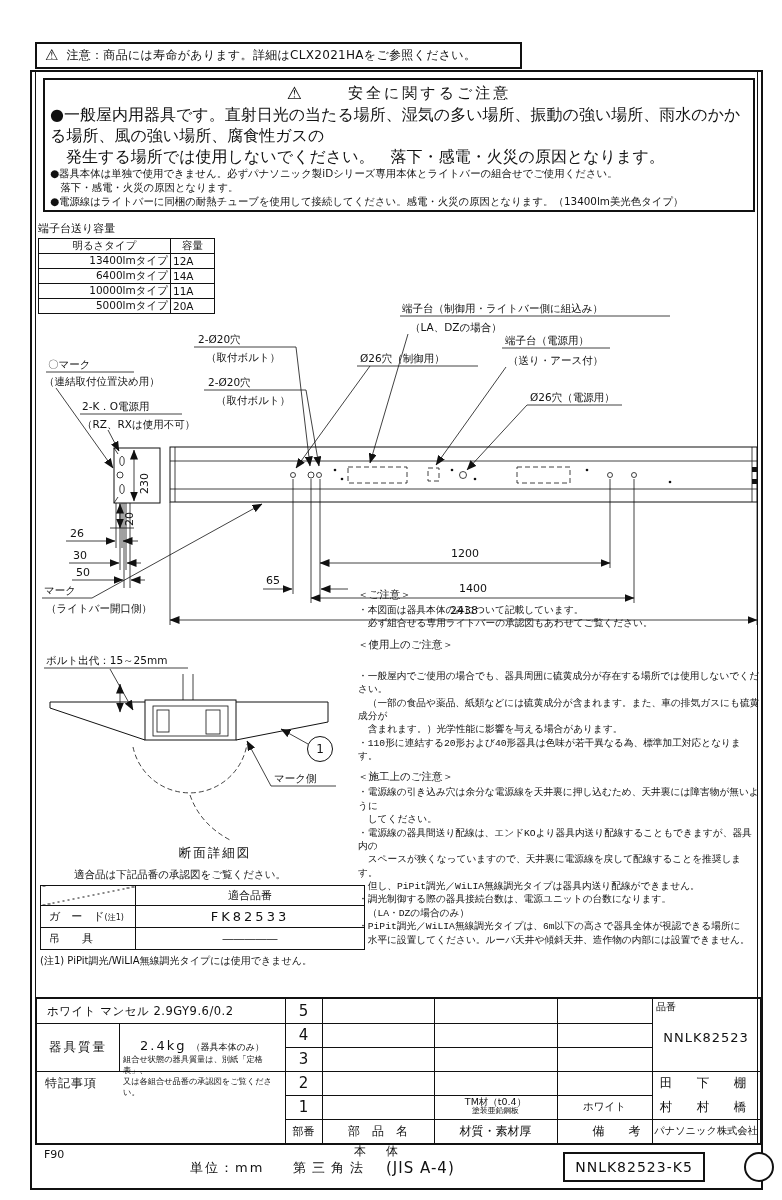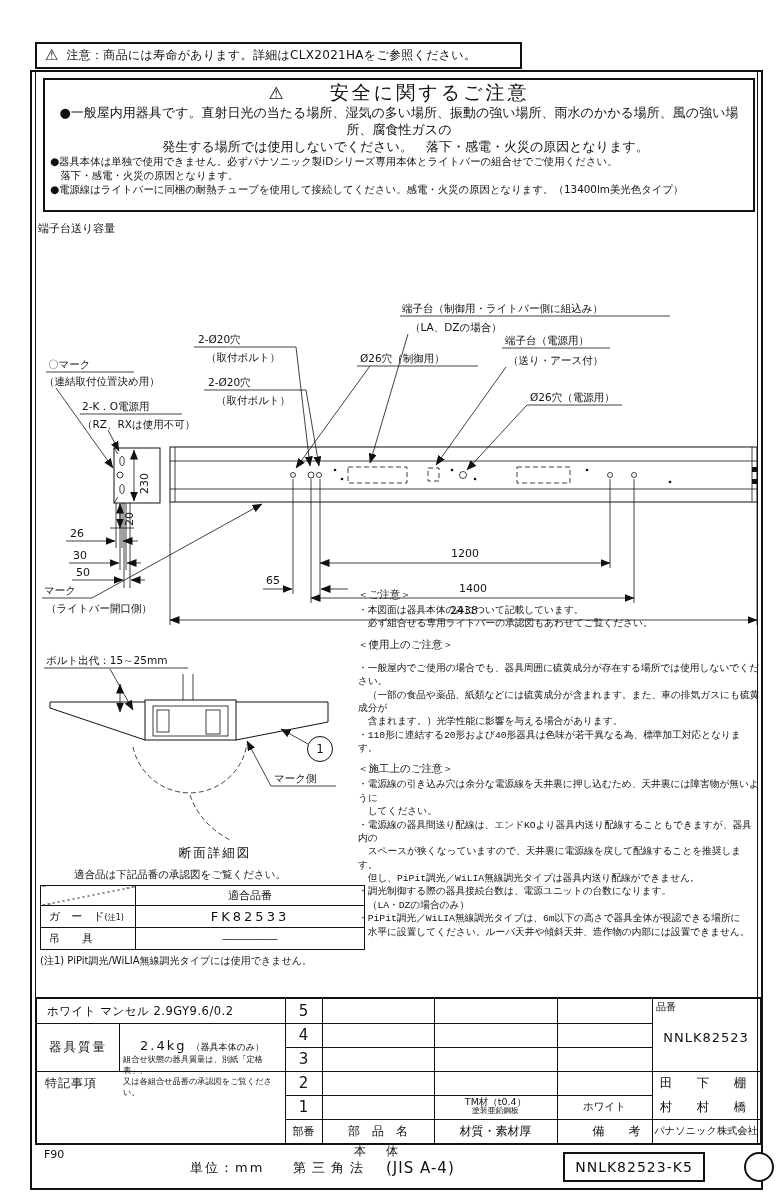--- a/index.html
+++ b/index.html
@@ -31,31 +31,55 @@
 <div class="vline" style="left:757px; top:72px; height:1073px;"></div>
 
 <div class="abs" style="left:35px; top:42px; width:487px; height:27px; border:2px solid #111; display:flex; align-items:center; gap:8px; padding:0 8px; background:#fff;">
   <span class="warn-tri">⚠</span>
   <span style="font-size:12px; letter-spacing:0.3px;">注意：商品には寿命があります。詳細はCLX2021HAをご参照ください。</span>
 </div>
 
 <div class="abs" style="left:43px; top:78px; width:712px; height:134px; border:2px solid #111; padding:2px 5px;">
   <div style="display:flex; justify-content:center; align-items:center; gap:10px; height:22px;">
     <span class="warn-tri" style="font-size:17px;">⚠</span>
-    <span style="font-size:19px; letter-spacing:3px;margin-left:36px;">安全に関するご注意</span>
-  </div>
-  <div class="pre" style="font-size:13px; line-height:1.32;text-align:center;">●一般屋内用器具です。直射日光の当たる場所、湿気の多い場所、振動の強い場所、雨水のかかる場所、風の強い場所、腐食性ガスの
+    <span style="font-size:15px; letter-spacing:3px;margin-left:36px;">安全に関するご注意</span>
+  </div>
+  <div class="pre" style="font-size:16px; line-height:1.32;">●一般屋内用器具です。直射日光の当たる場所、湿気の多い場所、振動の強い場所、雨水のかかる場所、風の強い場所、腐食性ガスの
 　発生する場所では使用しないでください。　落下・感電・火災の原因となります。</div>
   <div class="pre" style="font-size:10.4px; line-height:1.32;">●器具本体は単独で使用できません。必ずパナソニック製iDシリーズ専用本体とライトバーの組合せでご使用ください。
 　落下・感電・火災の原因となります。</div>
   <div class="pre" style="font-size:10.4px; line-height:1.32;">●電源線はライトバーに同梱の耐熱チューブを使用して接続してください。感電・火災の原因となります。（13400lm美光色タイプ）</div>
 </div>
 
 <div class="abs" style="left:38px; top:221px;">
   <div style="font-size:11px; margin-bottom:2px;">端子台送り容量</div>
+  <table style="font-size:10.5px;">
+    <tbody>
+        <tr>
+      <th style="width:132px; height:15px; text-align:center;">明るさタイプ</th>
+      <th style="width:44px; text-align:center;">容量</th>
+    </tr>
+    <tr>
+      <td style="text-align:right; padding-right:2px; height:15px;">13400lmタイプ</td>
+      <td style="text-align:left; padding-left:2px;">12A</td>
+    </tr>
+    <tr>
+      <td style="text-align:right; padding-right:2px; height:15px;">6400lmタイプ</td>
+      <td style="text-align:left; padding-left:2px;">14A</td>
+    </tr>
+    <tr>
+      <td style="text-align:right; padding-right:2px; height:15px;">10000lmタイプ</td>
+      <td style="text-align:left; padding-left:2px;">11A</td>
+    </tr>
+    <tr>
+      <td style="text-align:right; padding-right:2px; height:15px;">5000lmタイプ</td>
+      <td style="text-align:left; padding-left:2px;">20A</td>
+    </tr>
+  </tbody>
+    </table>
 </div>
 
 <svg class="abs" style="left:30px; top:298px;" width="735" height="335" viewBox="0 0 735 335">
   <defs>
     <marker id="ah" markerUnits="userSpaceOnUse" markerWidth="10" markerHeight="8" refX="9.5" refY="4" orient="auto-start-reverse">
       <path d="M0,0 L10,4 L0,8 Z" fill="#111"></path>
     </marker>
     <marker id="ah2" markerUnits="userSpaceOnUse" markerWidth="10" markerHeight="8" refX="9.5" refY="4" orient="auto-start-reverse">
       <path d="M0,0 L10,4 L0,8 Z" fill="#111"></path>
     </marker>
@@ -191,21 +215,21 @@
     <line class="thin" x1="727" y1="204" x2="727" y2="327"></line>
     <line class="thin dim-line" x1="140" y1="322" x2="727" y2="322"></line>
     <text x="434" y="316" text-anchor="middle">2438</text>
   </g>
 </svg>
 
 <div class="abs" style="left:358px; top:588px; width:402px;font-family:Liberation Mono, monospace;">
   <div style="font-size:10.5px; margin-bottom:2px;">＜ご注意＞</div>
   <div class="pre" style="font-size:9.7px; line-height:1.38; margin-bottom:7px;">・本図面は器具本体のみについて記載しています。
 　必ず組合せる専用ライトバーの承認図もあわせてご覧ください。</div>
-  <div style="font-size:10.5px; margin-bottom:10px;">＜使用上のご注意＞</div>
+  <div style="font-size:10.5px; margin-bottom:18px;">＜使用上のご注意＞</div>
   <div class="pre" style="font-size:9.7px; line-height:1.38; margin-bottom:7px;">・一般屋内でご使用の場合でも、器具周囲に硫黄成分が存在する場所では使用しないでください。
 　（一部の食品や薬品、紙類などには硫黄成分が含まれます。また、車の排気ガスにも硫黄成分が
 　含まれます。）光学性能に影響を与える場合があります。
 ・110形に連結する20形および40形器具は色味が若干異なる為、標準加工対応となります。</div>
   <div style="font-size:10.5px; margin-bottom:2px;">＜施工上のご注意＞</div>
   <div class="pre" style="font-size:9.7px; line-height:1.38;">・電源線の引き込み穴は余分な電源線を天井裏に押し込むため、天井裏には障害物が無いように
 　してください。
 ・電源線の器具間送り配線は、エンドKOより器具内送り配線することもできますが、器具内の
 　スペースが狭くなっていますので、天井裏に電源線を戻して配線することを推奨します。
 　但し、PiPit調光／WiLIA無線調光タイプは器具内送り配線ができません。

